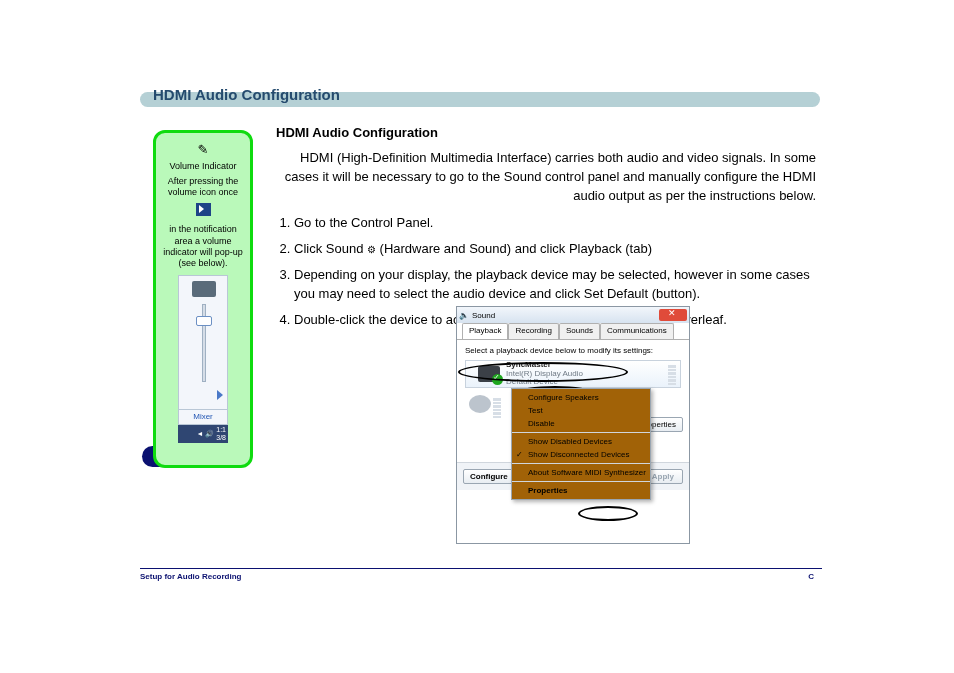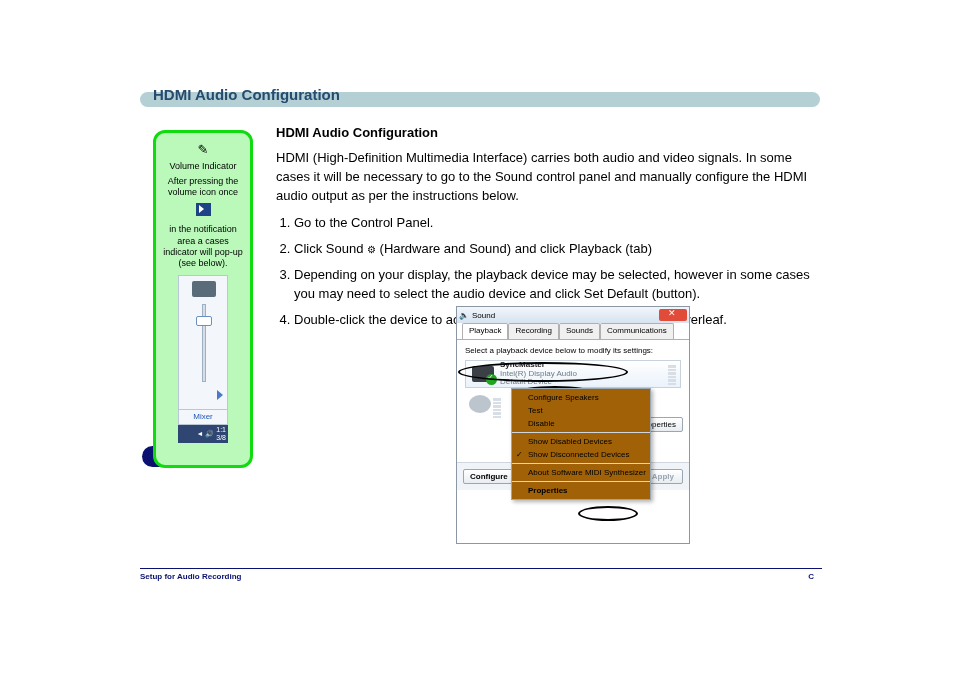--- a/index.html
+++ b/index.html
@@ -26,37 +26,37 @@
   .slider-thumb{position:absolute; top:40px; left:17px; width:16px; height:10px; background:#fff; border:1px solid #6c90c4; border-radius:2px;}
   .spk-ic{position:absolute; top:114px; left:33px; width:10px; height:10px;}
   .spk-ic::before{content:""; position:absolute; width:0; height:0; border-left:6px solid #4a79c8; border-top:5px solid transparent; border-bottom:5px solid transparent;}
   .mixer-link { position:absolute; bottom:2px; left:0; right:0; text-align:center; color:#2357b4; font-size:8px; border-top:1px solid #b9c7d6; padding-top:2px;}
   .taskbar{ width:50px; height:18px; background:#2f4672; margin:0 auto; color:#fff; font-size:7px; display:flex; align-items:center; justify-content:flex-end; padding-right:2px;}
   .greenbox p { margin: 3px 0; }
   
   
   .bodytext { position: absolute; left: 276px; top: 124px; width: 540px; font-size: 13px; line-height: 1.45; }
   .bodytext .section { font-weight: bold; margin-bottom: 6px; }
-  .bodytext p { margin-bottom: 9px; }
+  .bodytext p { margin-bottom: 9px; text-align: right; }
   .bodytext ol { margin-left: 18px; }
   .bodytext li { margin-bottom: 7px; }
   .gear { font-size: 10px; display:inline-block; vertical-align:middle;}
   
   
   .sound-dlg { position: absolute; left: 456px; top: 306px; width: 234px; height: 238px; background: #fff; border: 1px solid #8b97a3; font-size: 8px; }
   .titlebar { height: 16px; background: linear-gradient(#f2f6fb,#d7e3f0); display:flex; align-items:center; justify-content:space-between; padding:0 2px;}
   .titlebar .ttl { display:flex; align-items:center; gap:3px; color:#000;}
   .closebtn { width:28px; height:12px; background:#e04b3a; border-radius:2px; position:relative;}
   .closebtn::before{ content:"✕"; color:#fff; font-size:9px; position:absolute; left:9px; top:-1px;}
   .tabstrip { height:17px; display:flex; padding-left:5px; gap:0; border-bottom:1px solid #b0b0b0;}
   .tab { padding:2px 6px 1px; border:1px solid #b0b0b0; border-bottom:none; background:#f0f0f0; border-radius:2px 2px 0 0; font-size:8px;}
   .tab.active{ background:#fff;}
   .dlg-body{ padding:6px 8px 4px; height:122px; position:relative;}
   .instr{ margin-bottom:5px;}
-  .dev{ border:1px solid #c8d2dd; height:28px; display:flex; align-items:center; gap:6px; padding:2px 6px; background:linear-gradient(#fff,#eaf2fb); position:relative;}
+  .dev{ border:1px solid #c8d2dd; height:28px; display:flex; align-items:center; gap:6px; padding:2px 12px; background:linear-gradient(#fff,#eaf2fb); position:relative;}
   .dev .scr{ width:22px; height:16px; background:#3b4047; border-radius:2px; position:relative;}
   .green-check{position:absolute; left:14px; bottom:-3px; width:11px; height:11px; background:#1ea61e; border-radius:50%;}
   .green-check::after{content:"✓"; color:#fff; font-size:8px; position:absolute; left:1px; top:-1px;}
   .dev .txt{ line-height:1.1;}
   .dev .dn{ font-weight:bold; color:#222;}
   .dev .ds{ color:#6f7a85;}
   .bars{ position:absolute; right:4px; top:4px; width:8px; height:20px; display:flex; flex-direction:column; gap:1px;}
   .bars span{ flex:1; background:#d7dee6;}
   .dev2{ height:28px; display:flex; align-items:center; gap:6px; padding:2px 4px; margin-top:2px;}
   .dev2 .spk{ width:22px; height:18px; background:#bcc4cd; border-radius:50%;}
@@ -88,21 +88,21 @@
 
 <div class="footer-line"></div>
 <div class="footer-left">Setup for Audio Recording</div>
 <div class="footer-right">C</div>
 
 <div class="greenbox">
   <p><span class="pencil">✎</span></p>
   <p style="font-weight:normal;">Volume Indicator</p>
   <p>After pressing the volume icon once</p>
   <div class="vol-icon"></div>
-  <p>in the notification area a cases indicator will pop-up (see below).</p>
+  <p>in the notification area a volume indicator will pop-up (see below).</p>
   <div class="mixer-panel">
     <div class="screen-ic"></div>
     <div class="slider-track"></div>
     <div class="slider-thumb"></div>
     <div class="spk-ic"></div>
     <div class="mixer-link">Mixer</div>
   </div>
   <div class="taskbar">
     <span style="margin-right:2px;">◄</span>
     <span style="margin-right:2px;">🔊</span>

